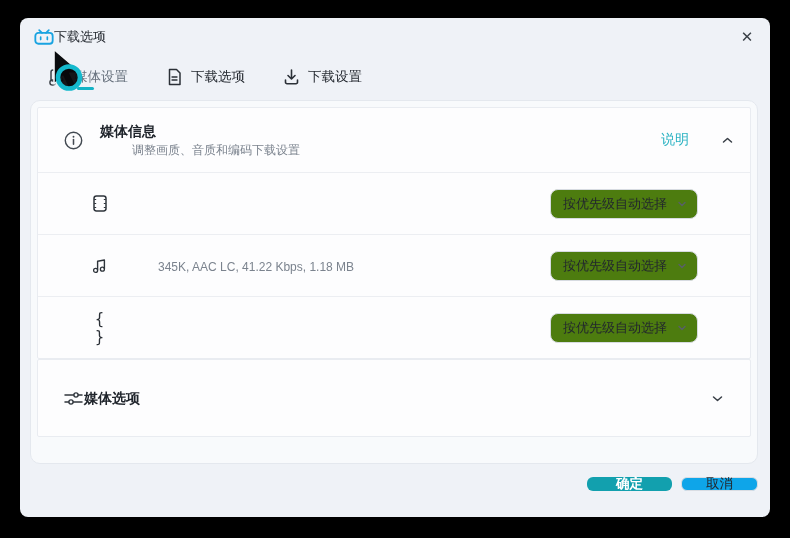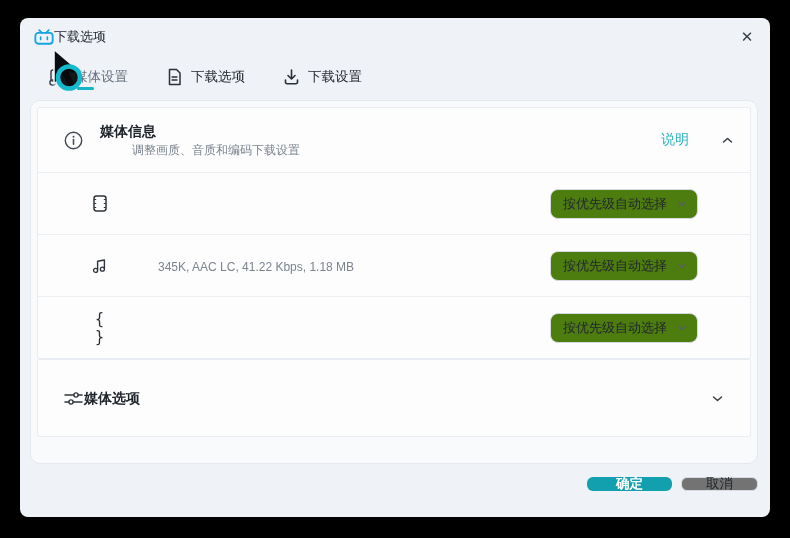--- a/index.html
+++ b/index.html
@@ -57,21 +57,21 @@
     border:1px solid #d7dbe1;border-radius:8px;
     font-size:13px;color:#22272d;box-sizing:border-box;
   }
   
   .btn{
     position:absolute;top:459px;height:14px;border-radius:6px;
     display:flex;align-items:center;justify-content:center;
     font-size:13.5px;box-sizing:border-box;
   }
   .btn-ok{left:567px;width:85px;background:#12a0ae;color:#fff;font-weight:600;}
-  .btn-cancel{left:661px;width:77px;background:#737373;border:1px solid #d9dde3;color:#23282e;}
+  .btn-cancel{left:661px;width:77px;background:#0ea5e9;border:1px solid #d9dde3;color:#23282e;}
   
   .braces{font-family:"DejaVu Sans Mono","Liberation Mono",monospace;font-size:15px;color:#2a2f36;letter-spacing:1px;width:22px;text-align:center;}
   .row-icon{width:20px;display:flex;justify-content:center;}
   .sec-icon{width:22px;display:flex;justify-content:center;}
   
   .cursor{position:absolute;left:50px;top:48px;z-index:50;pointer-events:none;}
 </style>
 </head>
 <body>
 

